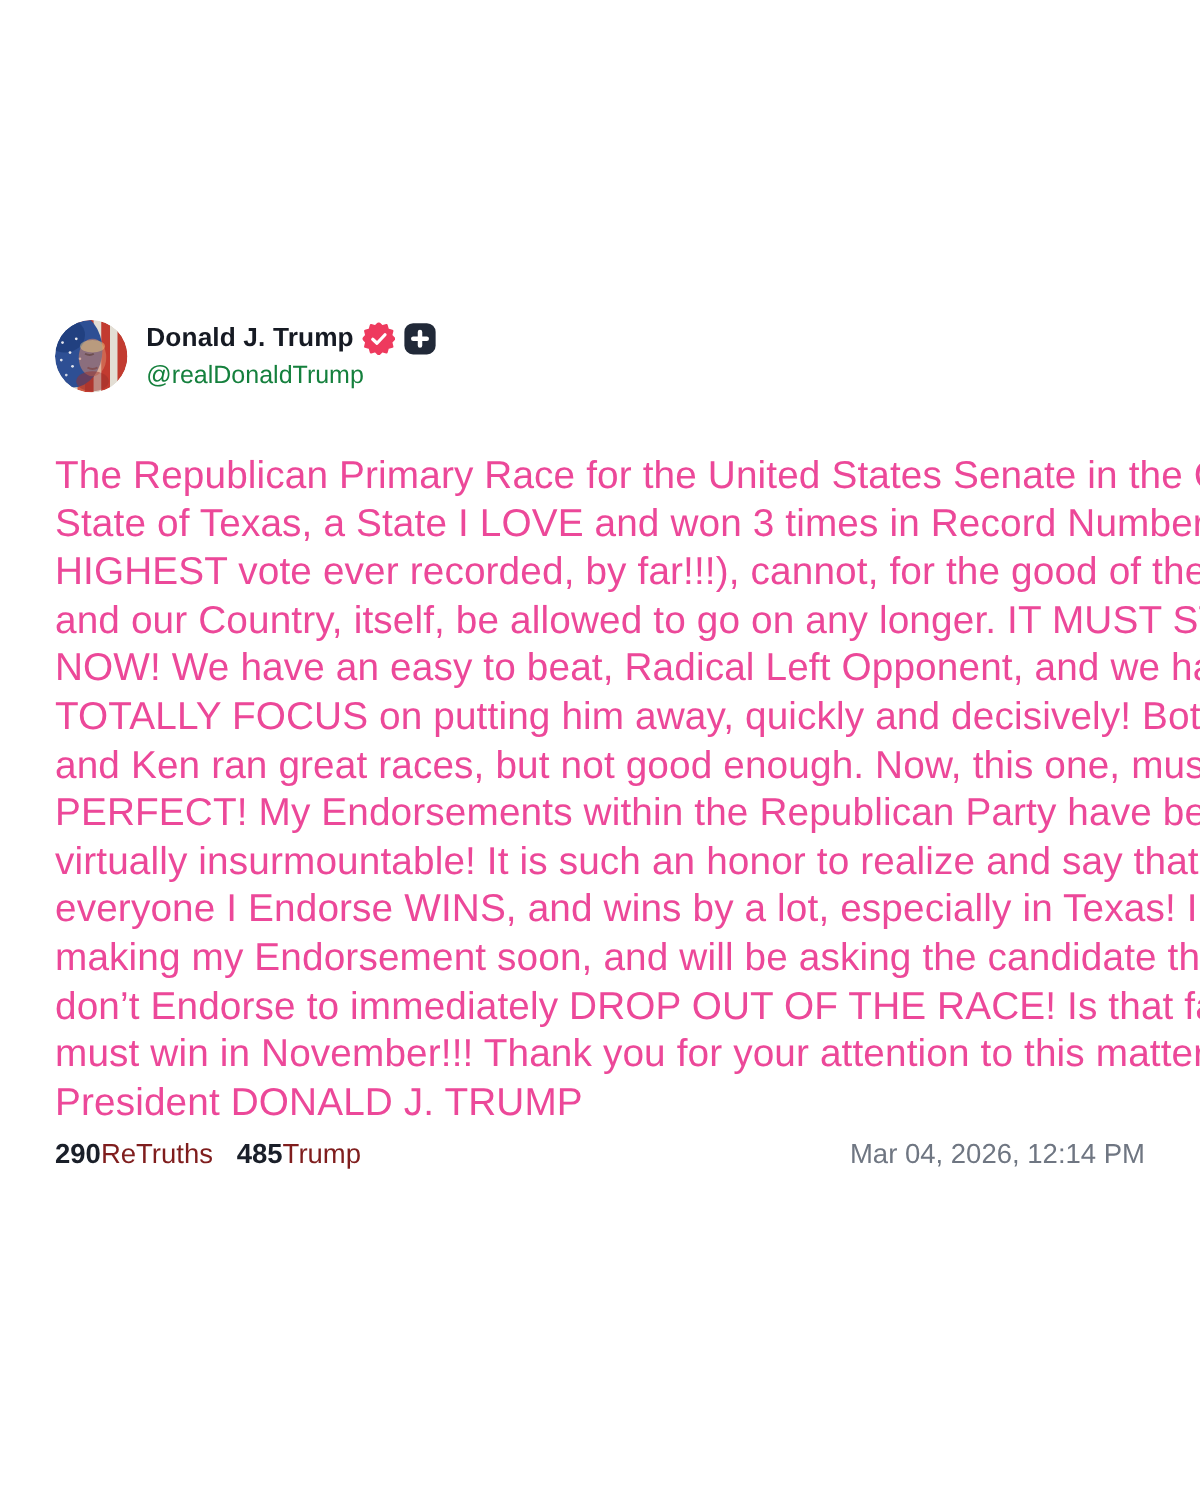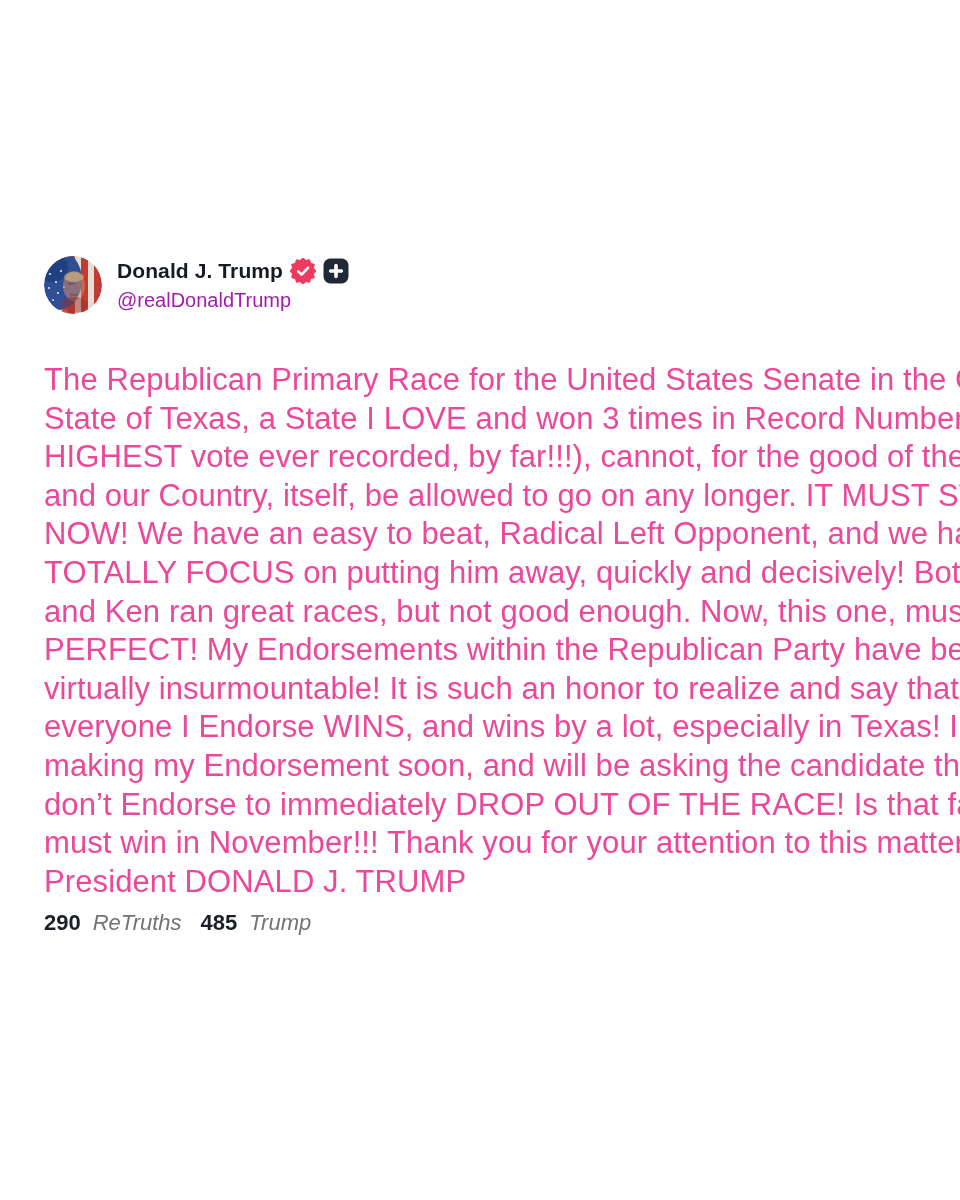--- a/index.html
+++ b/index.html
@@ -43,21 +43,21 @@
     font-size: 21px;
     font-weight: bold;
     color: #161a23;
     letter-spacing: 0.1px;
     cursor: pointer;
   }
   .badge { display: inline-flex; align-items: center; }
   .handle {
     margin-top: 5px;
     font-size: 20px;
-    color: #a21caf;
+    color: #15803d;
     cursor: pointer;
   }
   
   .post-body {
     margin-top: 47px;
     font-size: 31px;
     line-height: 38.6px;
     color: #ec4899;
     white-space: pre;
     letter-spacing: 0.1px;
@@ -65,21 +65,21 @@
   
   .footer {
     margin-top: 9px;
     display: flex;
     justify-content: space-between;
     align-items: baseline;
     font-size: 22px;
   }
   .stats { display: flex; align-items: flex-start; cursor: pointer; }
   .stat-count { font-weight: bold; color: #1a1f29; }
-  .stat-label { color: #737373; margin-left: 12px; font-style: italic; }
+  .stat-label { color: #7f1d1d; margin-left: 0; }
   .stat-gap { width: 19px; }
   .timestamp { color: #6f7682; cursor: pointer; }
 </style>
 </head>
 <body>
 
 <div class="page">
   <div class="content">
 
     <div class="header">
@@ -154,16 +154,17 @@
 President DONALD J. TRUMP</div>
 
     <div class="footer">
       <div class="stats">
         <span class="stat-count">290</span>
         <span class="stat-label">ReTruths</span>
         <span class="stat-gap"></span>
         <span class="stat-count">485</span>
         <span class="stat-label">Trump</span>
       </div>
+      <div class="timestamp">Mar 04, 2026, 12:14 PM</div>
     </div>
 
   </div>
 </div>
 
 </body></html>

